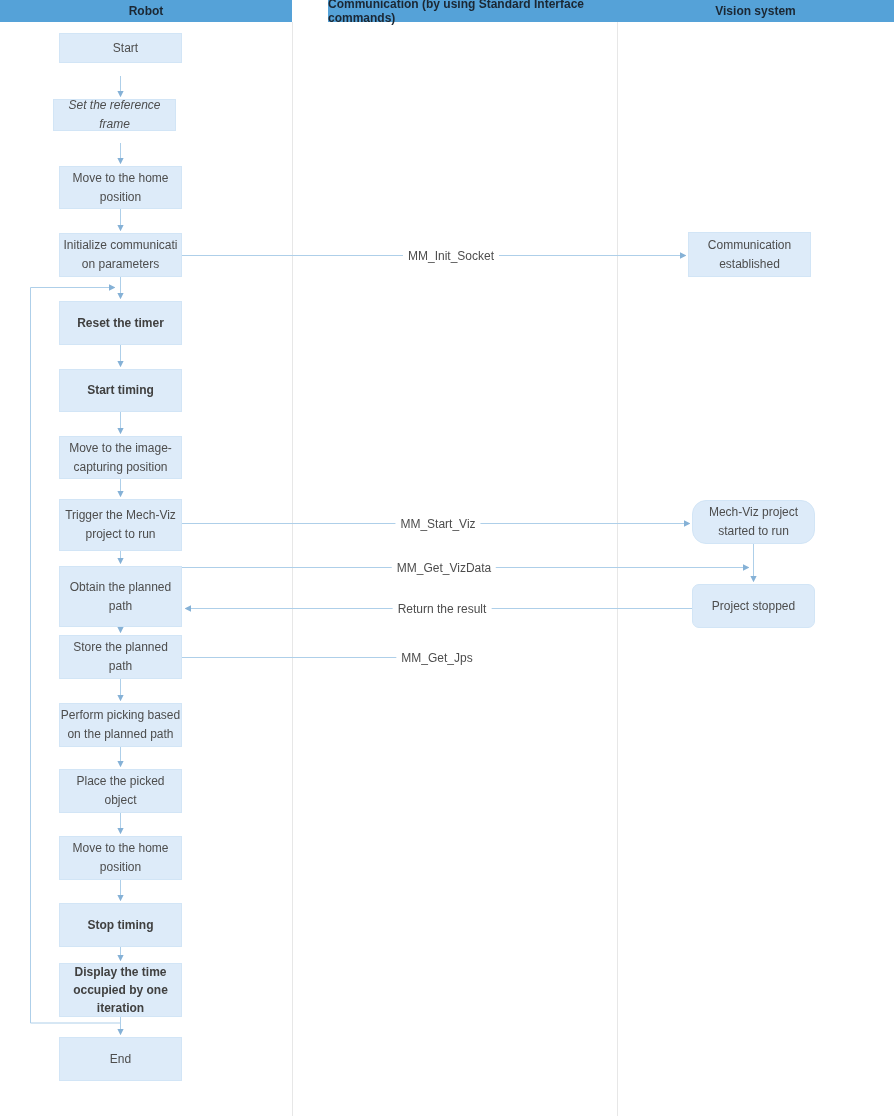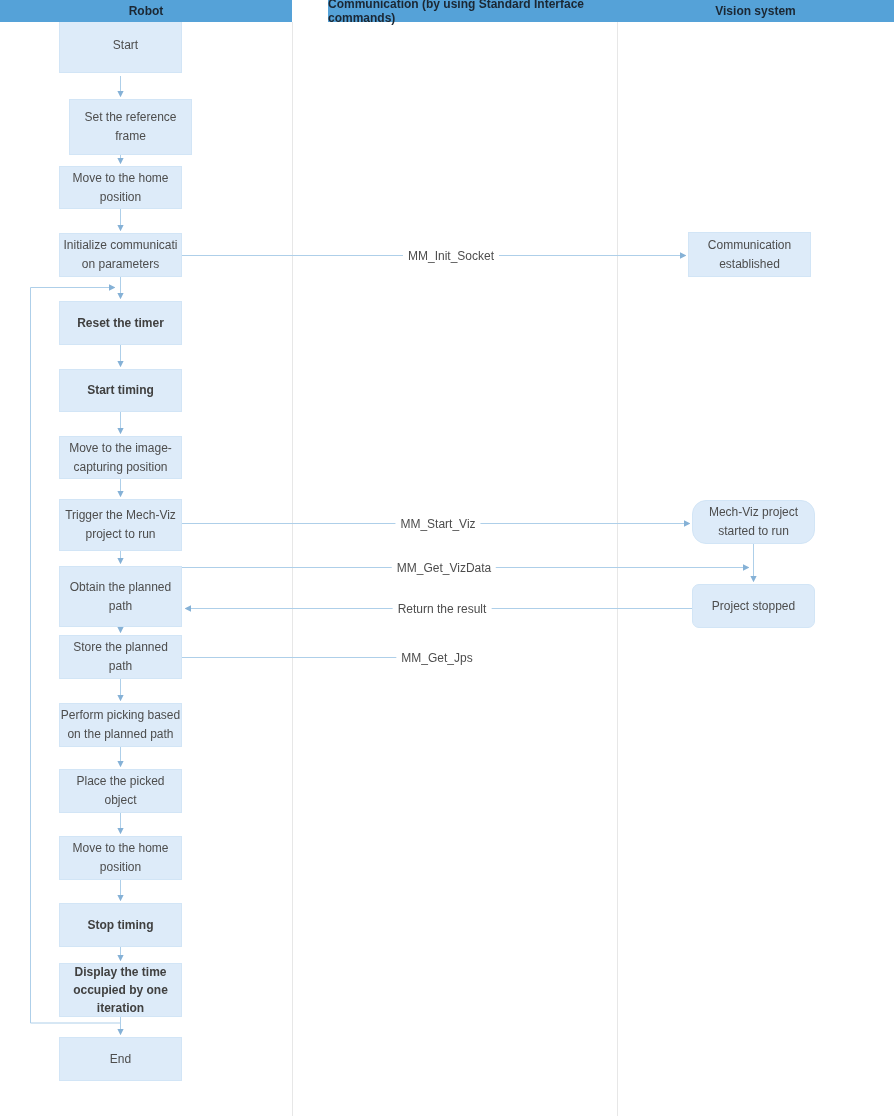--- a/index.html
+++ b/index.html
@@ -109,22 +109,22 @@
 
       <line x1="182" y1="255.5" x2="685" y2="255.5" marker-end="url(#arr)"></line>
       <line x1="182" y1="523.5" x2="689" y2="523.5" marker-end="url(#arr)"></line>
       <line x1="182" y1="567.5" x2="748" y2="567.5" marker-end="url(#arr)"></line>
       <line x1="753.5" y1="544" x2="753.5" y2="581" marker-end="url(#arr)"></line>
       <line x1="692" y1="608.5" x2="186" y2="608.5" marker-end="url(#arr)"></line>
       <line x1="182" y1="657.5" x2="400" y2="657.5"></line>
     </g>
   </svg>
 
-  <div class="node" style="left:59px; top:17px; height:56px;padding-left:10px;">Start</div>
-  <div class="node" style="left:69px; top:99px; height:56px;">Set the reference
+  <div class="node" style="left:59px; top:33px; height:30px;padding-left:10px;">Start</div>
+  <div class="node" style="left:53px; top:99px; height:32px;font-style:italic;">Set the reference
 frame</div>
   <div class="node" style="left:59px; top:166px; height:43px;">Move to the home
 position</div>
   <div class="node" style="left:59px; top:233px; height:44px;">Initialize communicati
 on parameters</div>
   <div class="node bold" style="left:59px; top:301px; height:44px;">Reset the timer</div>
   <div class="node bold" style="left:59px; top:369px; height:43px;">Start timing</div>
   <div class="node" style="left:59px; top:436px; height:43px;">Move to the image-
 capturing position</div>
   <div class="node" style="left:59px; top:499px; height:52px;">Trigger the Mech-Viz

